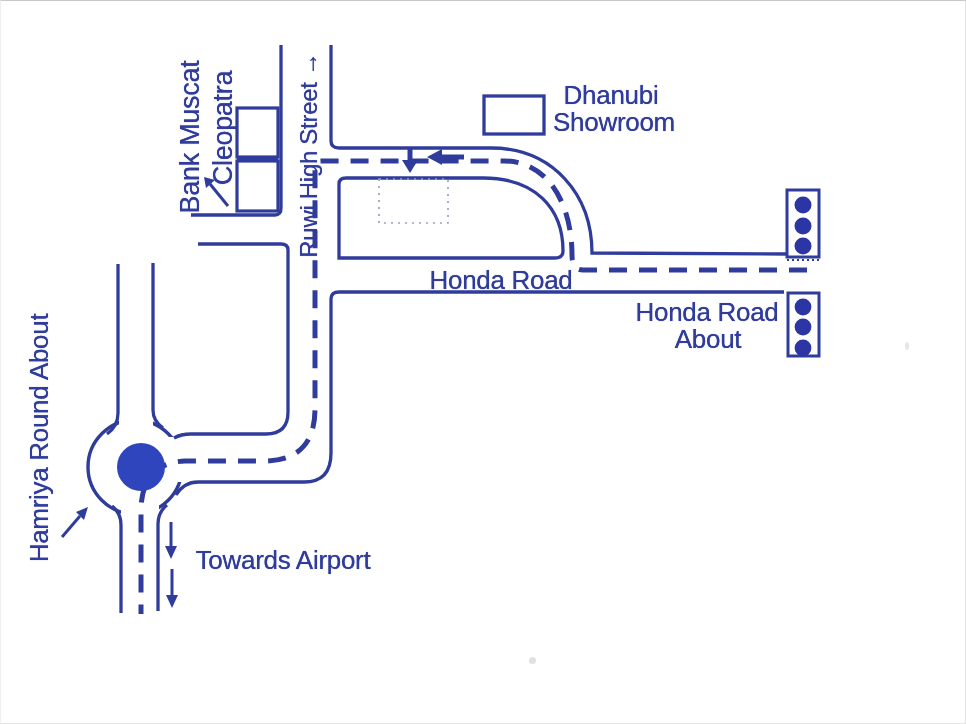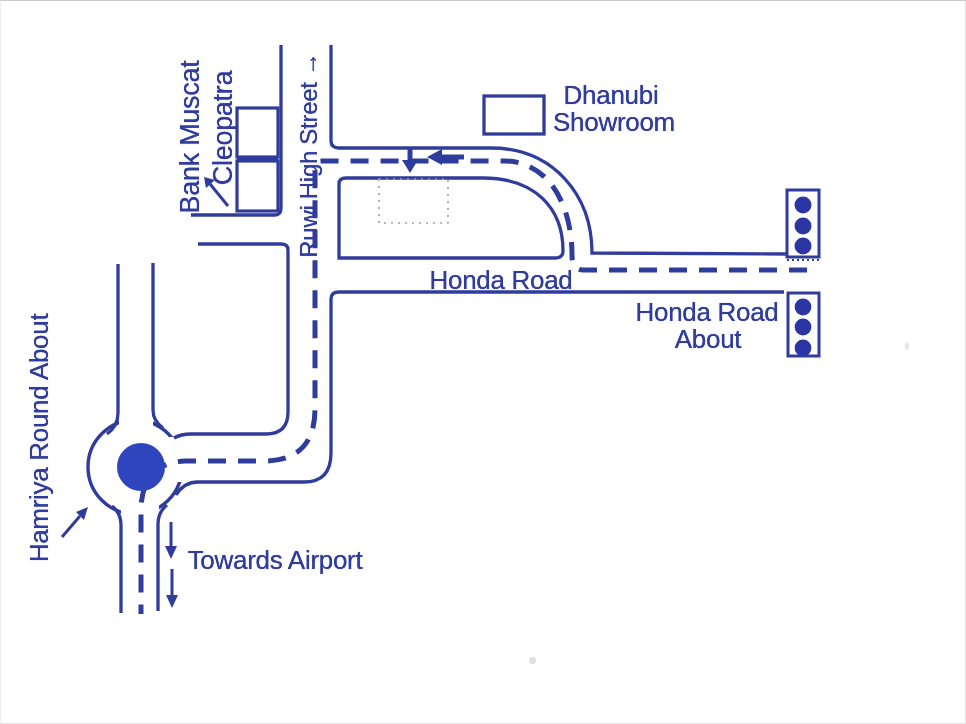--- a/index.html
+++ b/index.html
@@ -116,17 +116,17 @@
 
   <div class="lbl rot fs27" style="left:189px; top:136px;">Bank Muscat</div>
   <div class="lbl rot fs27" style="left:222px; top:127px;">Cleopatra</div>
   <div class="lbl rot fs24" style="left:308px; top:154px;">Ruwi High Street →</div>
   <div class="lbl fs26" style="left:613px; top:121px;">Showroom</div>
   <div class="lbl fs26" style="left:610px; top:94px;">Dhanubi</div>
   <div class="lbl fs26" style="left:500px; top:279px;">Honda Road</div>
   <div class="lbl fs26" style="left:706px; top:311px;">Honda Road</div>
   <div class="lbl fs26" style="left:707px; top:338px;">About</div>
   <div class="lbl rot fs26" style="left:38px; top:437px;">Hamriya Round About</div>
-  <div class="lbl fs26" style="left:274px; top:559px;">Towards Airport</div>
+  <div class="lbl fs26" style="left:282px; top:559px;">Towards Airport</div>
 
   <div class="speck a"></div>
   <div class="speck b"></div>
 </div>
 
 </body></html>

